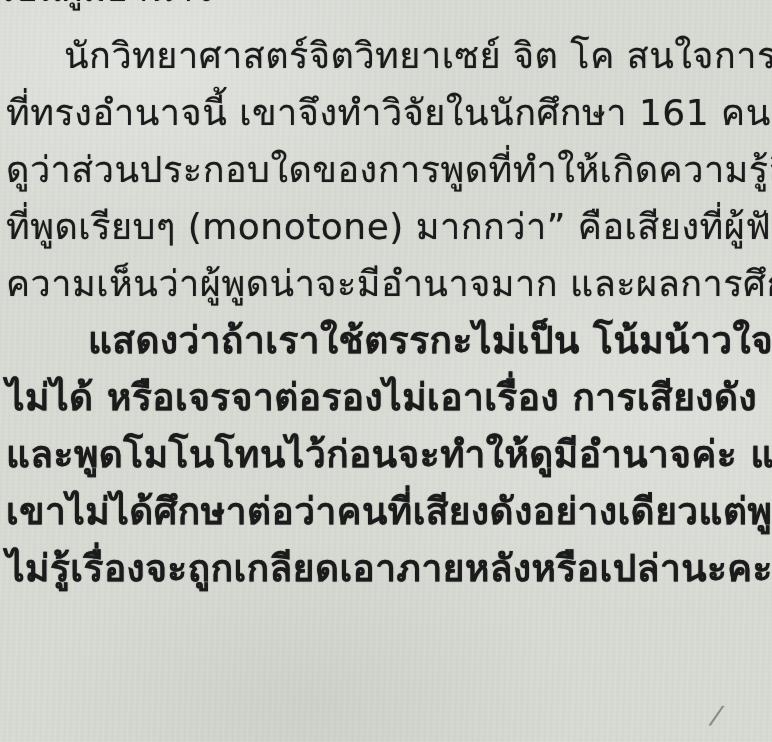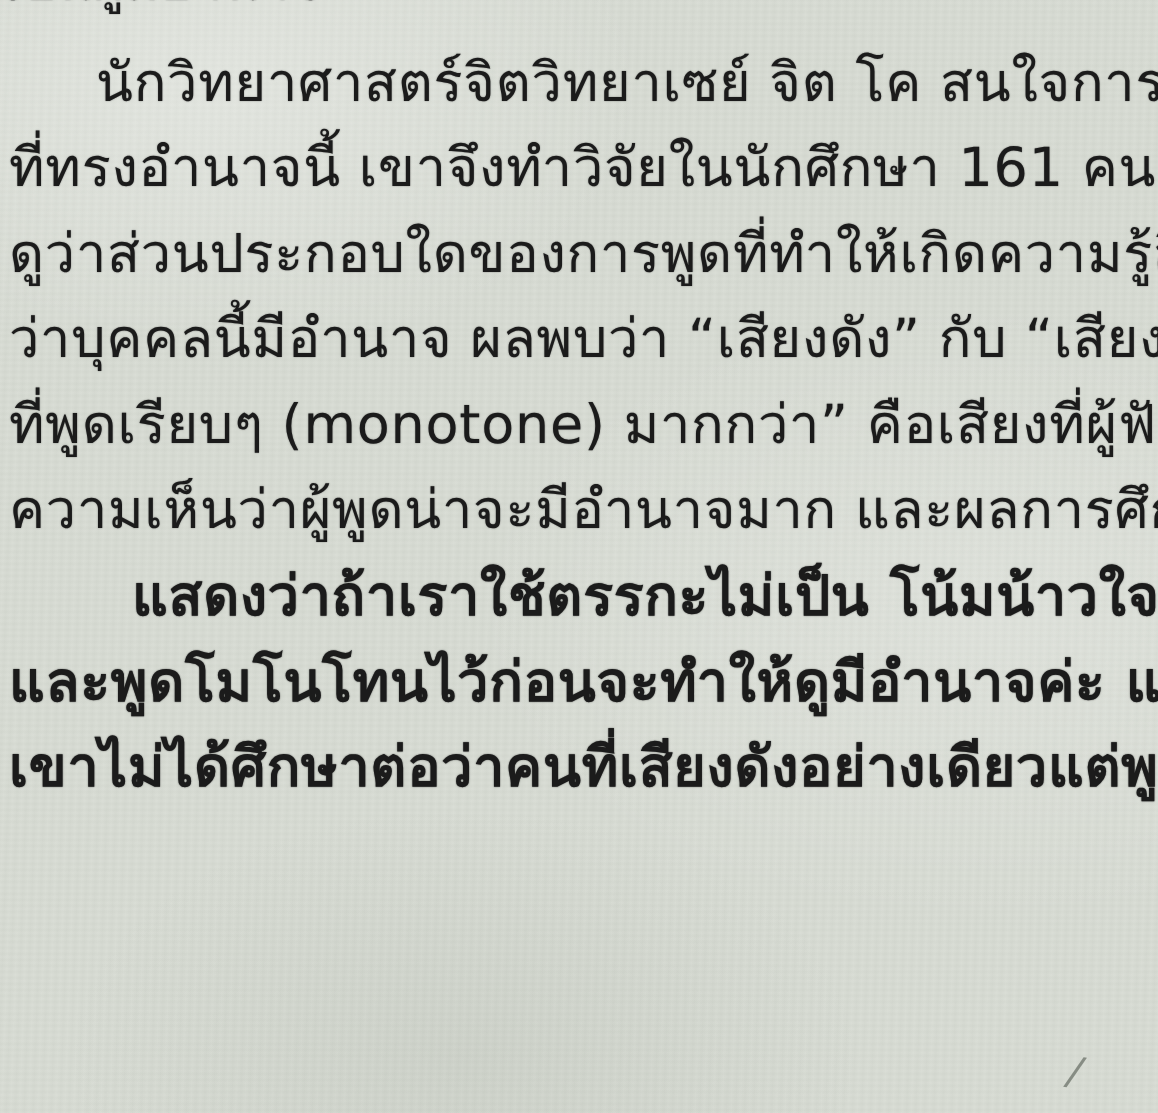--- a/index.html
+++ b/index.html
@@ -88,26 +88,27 @@
 <div class="clipped-top">
   <span class="inner">เป็นผู้มีอำนาจ</span>
 </div>
 
 <div class="article">
 
   <div class="para-regular">
     <span class="line indent-1">นักวิทยาศาสตร์จิตวิทยาเซย์ จิต โค สนใจการพูด</span>
     <span class="line">ที่ทรงอำนาจนี้ เขาจึงทำวิจัยในนักศึกษา 161 คน เพื่อ</span>
     <span class="line">ดูว่าส่วนประกอบใดของการพูดที่ทำให้เกิดความรู้สึก</span>
-    <span class="line">ว่าบุคคลนี้มีอำนาจ ผลพบว่า “เสียงดัง” กับ “เสียง</span>
     <span class="line">ที่พูดเรียบๆ (monotone) มากกว่า” คือเสียงที่ผู้ฟังให้</span>
     <span class="line">ความเห็นว่าผู้พูดน่าจะมีอำนาจมาก และผลการศึกษา</span>
   </div>
 
   <div class="para-bold">
     <span class="line indent-2">แสดงว่าถ้าเราใช้ตรรกะไม่เป็น โน้มน้าวใจใคร</span>
+    <span class="line">ไม่ได้ หรือเจรจาต่อรองไม่เอาเรื่อง การเสียงดัง</span>
     <span class="line">และพูดโมโนโทนไว้ก่อนจะทำให้ดูมีอำนาจค่ะ แต่</span>
     <span class="line">เขาไม่ได้ศึกษาต่อว่าคนที่เสียงดังอย่างเดียวแต่พูด</span>
+    <span class="line">ไม่รู้เรื่องจะถูกเกลียดเอาภายหลังหรือเปล่านะคะ</span>
   </div>
 
 </div>
 
 <span class="smudge">/</span>
 
 </body></html>

